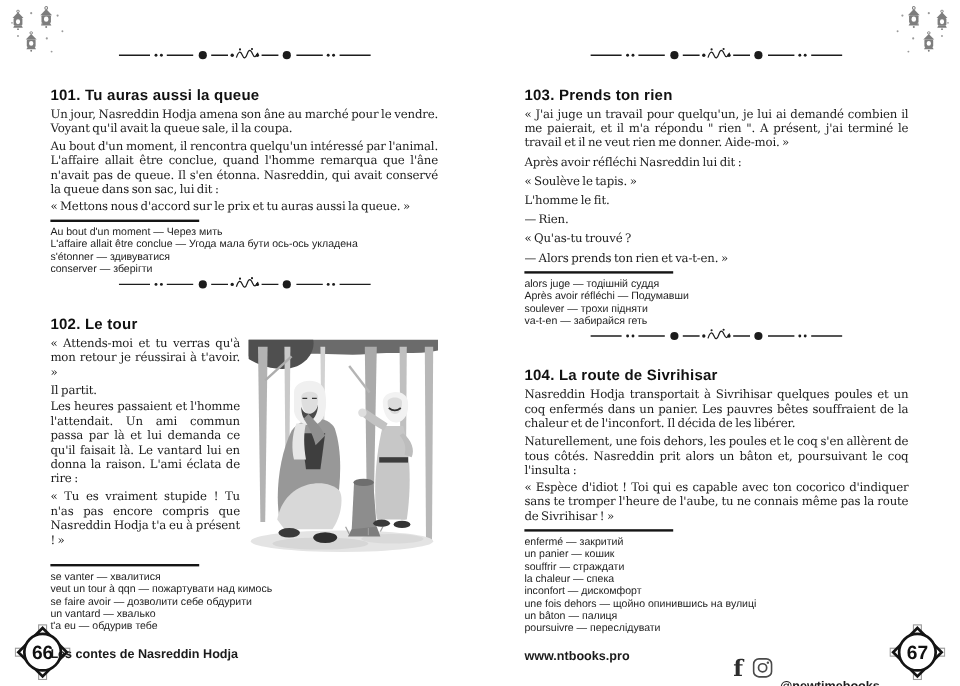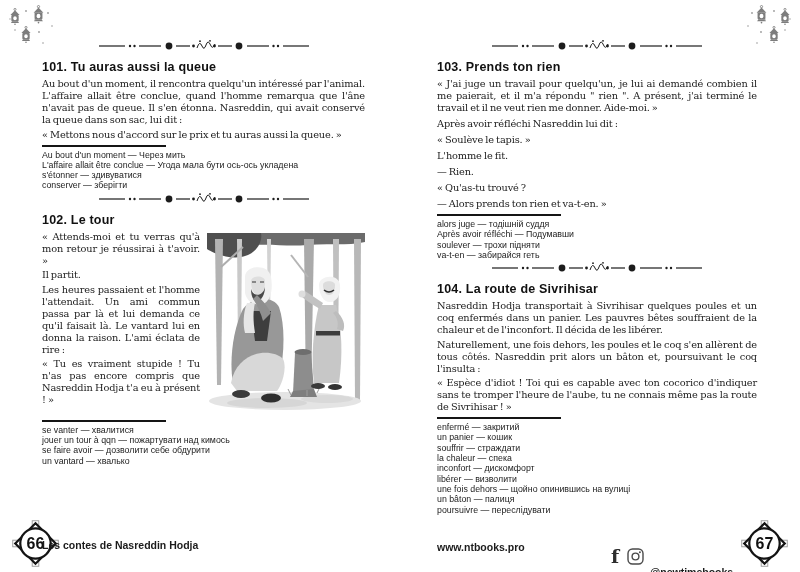--- a/index.html
+++ b/index.html
@@ -9,21 +9,21 @@
   }
   .page{position:absolute;top:0;width:400px;height:572px;}
   .page-l{left:0;} .page-r{left:400px;}
   .content{position:absolute;top:38px;}
   .page-l .content{left:42px;width:323px;}
   .page-r .content{left:37px;width:320px;}
 
   .ornament{text-align:center;margin:1px 0 0;height:14px;line-height:0;}
   .story-title{
     font-family:"Liberation Sans",sans-serif;font-weight:bold;
-    font-size:12.5px;letter-spacing:.2px;margin:7px 0 4px;color:#111;
+    font-size:12.5px;letter-spacing:.2px;margin:19px 0 4px;color:#111;
   }
   .body-p{
     font-family:"DejaVu Serif",serif;font-size:9.8px;line-height:12px;
     text-align:justify;margin:2.5px 0;letter-spacing:-.15px;word-spacing:-.8px;
   }
   .dlg{margin:4px 0;}
   .vocab{margin-top:4px;}
   .vocab-sep{width:124px;border-top:2px solid #151515;margin:2px 0 3px;}
   .vocab-line{font-family:"Liberation Sans",sans-serif;font-size:8.8px;line-height:10.3px;color:#222;}
   .illus{float:right;width:158px;height:180px;margin:2px 0 3px 7px;}
@@ -120,20 +120,21 @@
 
   <div class="content">
     <div class="ornament">
       <svg width="210" height="14">
           <use href="#orn"></use>
         </svg>
     </div>
 
     <section>
       <h2 class="story-title">101. Tu auras aussi la queue</h2>
+      <p class="body-p">Un jour, Nasreddin Hodja amena son âne au marché pour le vendre. Voyant qu'il avait la queue sale, il la coupa.</p>
       <p class="body-p">Au bout d'un moment, il rencontra quelqu'un intéressé par l'animal. L'affaire allait être conclue, quand l'homme remarqua que l'âne n'avait pas de queue. Il s'en étonna. Nasreddin, qui avait conservé la queue dans son sac, lui dit :</p>
       <p class="body-p">« Mettons nous d'accord sur le prix et tu auras aussi la queue. »</p>
       <div class="vocab">
         <div class="vocab-sep"></div>
         <div class="vocab-line">Au bout d'un moment — Через мить</div>
         <div class="vocab-line">L'affaire allait être conclue — Угода мала бути ось-ось укладена</div>
         <div class="vocab-line">s'étonner — здивуватися</div>
         <div class="vocab-line">conserver — зберігти</div>
       </div>
     </section>
@@ -195,23 +196,24 @@
           </svg>
         </div>
         <p class="body-p">« Attends-moi et tu verras qu'à mon retour je réussirai à t'avoir. »</p>
         <p class="body-p">Il partit.</p>
         <p class="body-p">Les heures passaient et l'homme l'attendait. Un ami commun passa par là et lui demanda ce qu'il faisait là. Le vantard lui en donna la raison. L'ami éclata de rire :</p>
         <p class="body-p">« Tu es vraiment stupide ! Tu n'as pas encore compris que Nasreddin Hodja t'a eu à présent ! »</p>
       </div>
       <div class="vocab">
         <div class="vocab-sep"></div>
         <div class="vocab-line">se vanter — хвалитися</div>
-        <div class="vocab-line">jouer un tour à qqn — пожартувати над кимось</div>
+        <div class="vocab-line">veut un tour à qqn — пожартувати над кимось</div>
         <div class="vocab-line">se faire avoir — дозволити себе обдурити</div>
         <div class="vocab-line">un vantard — хвалько</div>
+        <div class="vocab-line">t'a eu — обдурив тебе</div>
       </div>
     </section>
   </div>
 
   <svg class="badge badge-l" viewBox="0 0 50 50">
     <use href="#badgeframe"></use>
     <text x="25" y="31" text-anchor="middle">66</text>
   </svg>
   <div class="series-footer">Les contes de Nasreddin Hodja</div>
 </div>
@@ -257,21 +259,20 @@
       <p class="body-p">Nasreddin Hodja transportait à Sivrihisar quelques poules et un coq enfermés dans un panier. Les pauvres bêtes souffraient de la chaleur et de l'inconfort. Il décida de les libérer.</p>
       <p class="body-p">Naturellement, une fois dehors, les poules et le coq s'en allèrent de tous côtés. Nasreddin prit alors un bâton et, poursuivant le coq l'insulta :</p>
       <p class="body-p">« Espèce d'idiot ! Toi qui es capable avec ton cocorico d'indiquer sans te tromper l'heure de l'aube, tu ne connais même pas la route de Sivrihisar ! »</p>
       <div class="vocab">
         <div class="vocab-sep"></div>
         <div class="vocab-line">enfermé — закритий</div>
         <div class="vocab-line">un panier — кошик</div>
         <div class="vocab-line">souffrir — страждати</div>
         <div class="vocab-line">la chaleur — спека</div>
         <div class="vocab-line">inconfort — дискомфорт</div>
-        <div class="vocab-line">libérer — визволити</div>
         <div class="vocab-line">une fois dehors — щойно опинившись на вулиці</div>
         <div class="vocab-line">un bâton — палиця</div>
         <div class="vocab-line">poursuivre — переслідувати</div>
       </div>
     </section>
   </div>
 
   <div class="website">www.ntbooks.pro</div>
   <div class="social">
     <svg class="fb-svg" width="11" height="19" viewBox="0 0 11 19">

